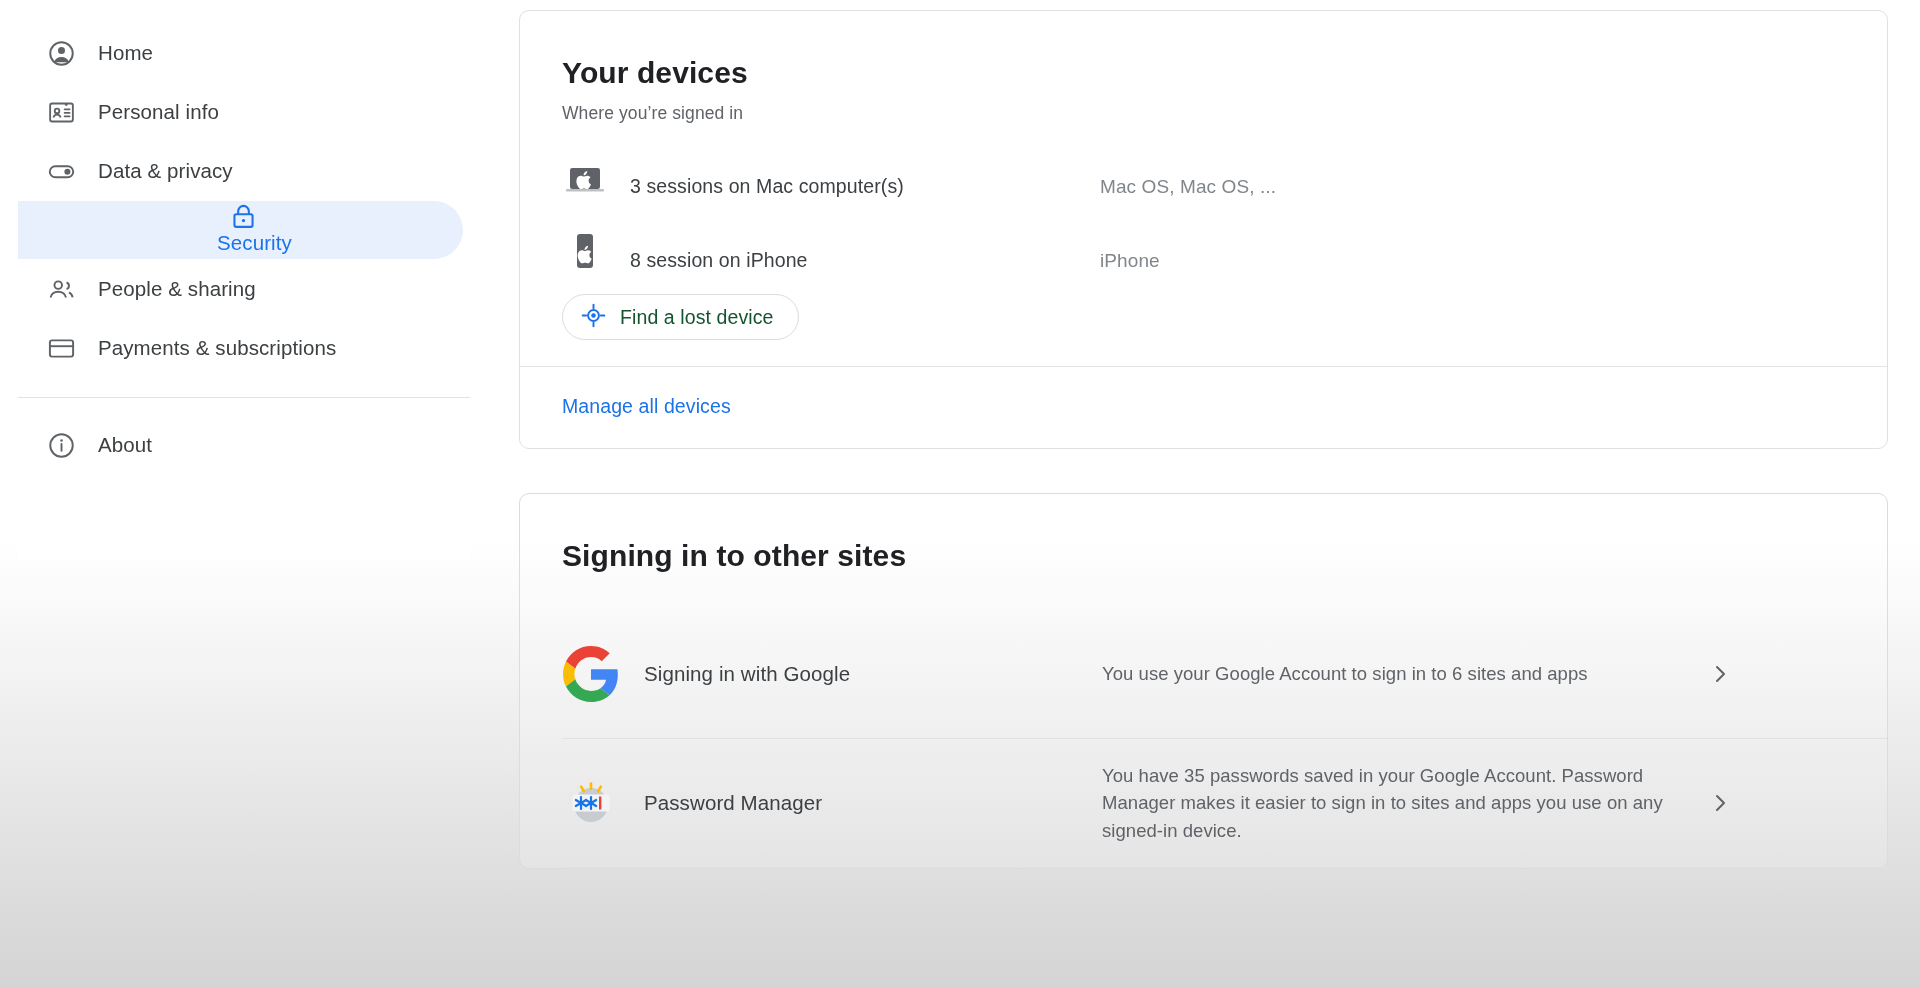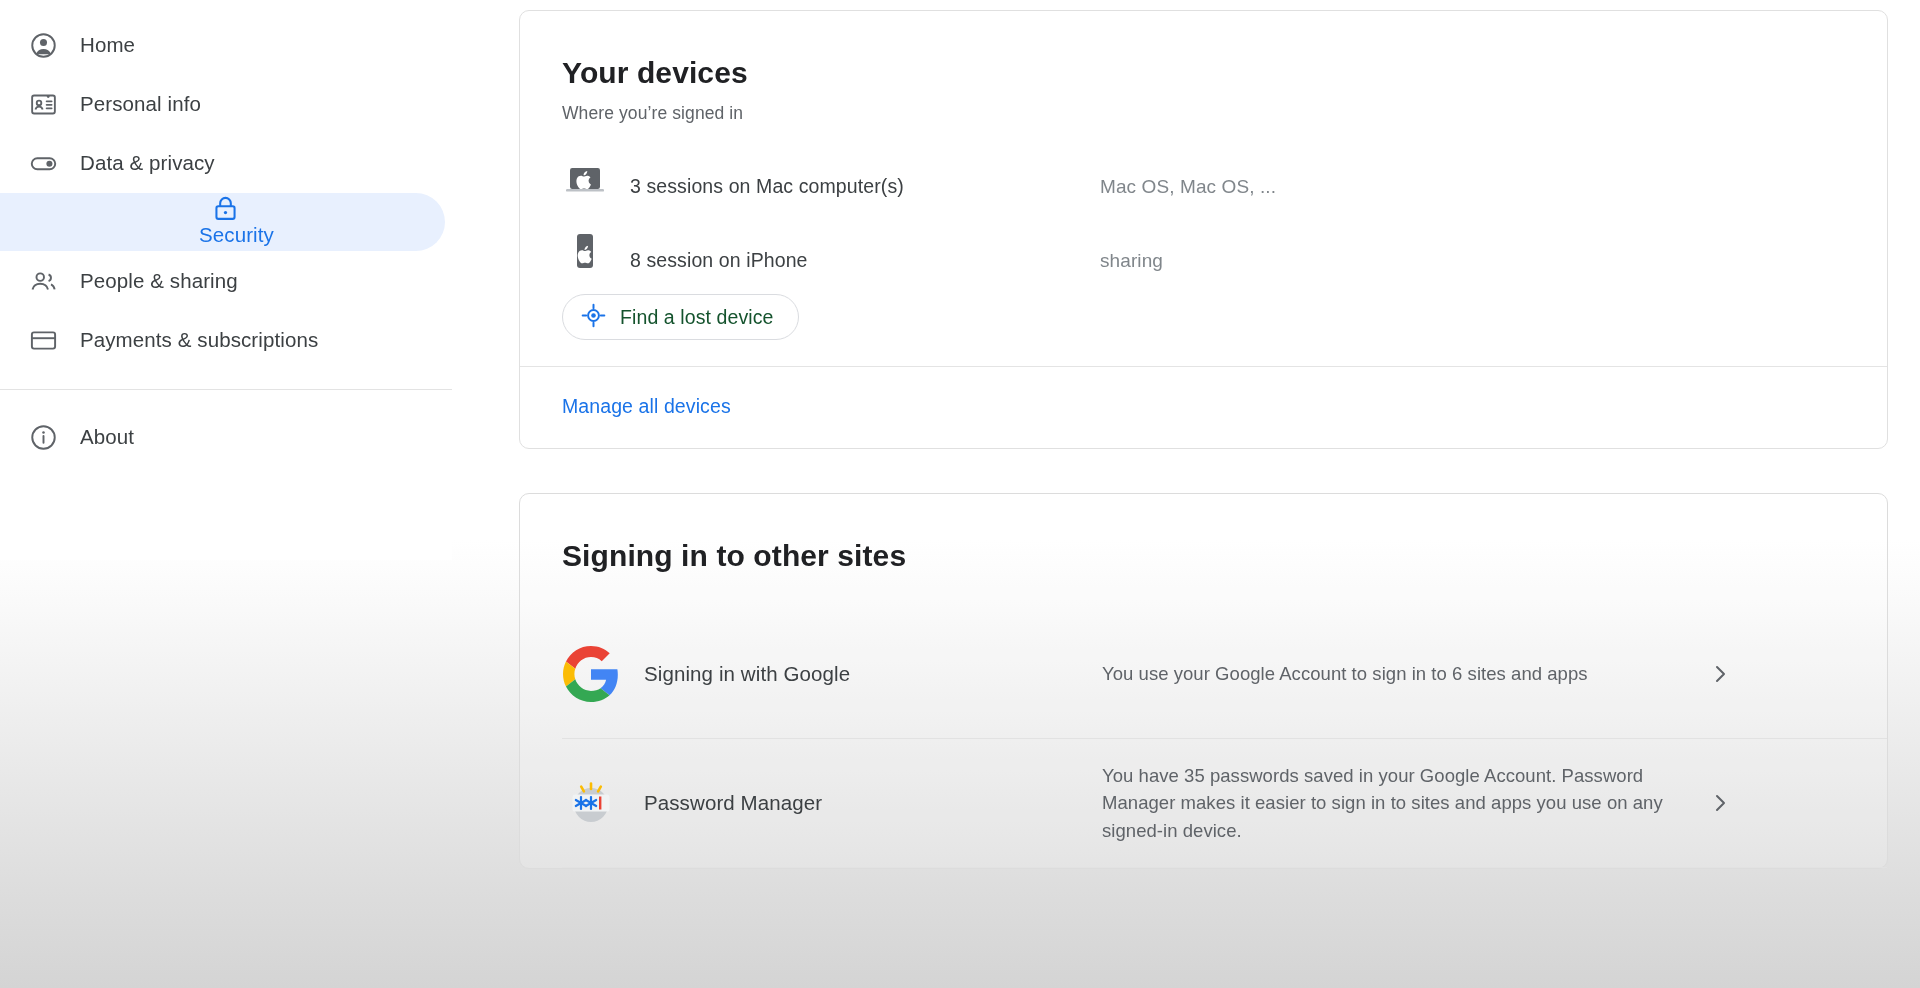--- a/index.html
+++ b/index.html
@@ -11,23 +11,23 @@
   }
   .page {
     position: relative;
     width: 1920px; height: 988px;
     background: linear-gradient(to bottom, #ffffff 0px, #ffffff 540px, #fafafa 600px, #f0f0f0 700px, #e6e6e6 800px, #dcdcdc 900px, #d4d4d4 988px);
   }
 
   
   .sidebar {
     position: absolute;
-    left: 0; top: 0;
+    left: 18px; top: 0;
     width: 452px; height: 988px;
-    padding-top: 16px;
+    padding-top: 24px;
     z-index: 5;
   }
   .sidebar::before {
     content: "";
     position: absolute; left: 0; top: 0;
     width: 452px; height: 560px;
     background: #fff;
     z-index: -1;
   }
   .nav-item {
@@ -302,21 +302,21 @@
       </div>
 
       <div class="device-row">
         <span class="device-icon">
           <svg width="42" height="42" viewBox="0 0 42 42">
             <rect x="13" y="4" width="16" height="34" rx="3" fill="#5f6368"></rect>
             <path d="M23.1 18.6c.62-.8 1.06-1.78.97-2.84-.88.04-1.95.62-2.57 1.38-.56.66-1.06 1.72-.93 2.74.99.08 1.98-.5 2.53-1.28zM24.1 20.3c-1.42-.09-2.62.8-3.3.8-.69 0-1.73-.77-2.84-.75-1.46.03-2.81.85-3.56 2.15-1.52 2.64-.39 6.54 1.09 8.68.72 1.05 1.58 2.22 2.72 2.18 1.08-.04 1.5-.7 2.81-.7s1.69.7 2.84.67c1.17-.02 1.92-1.06 2.63-2.11.83-1.21 1.17-2.38 1.18-2.44-.03-.01-2.27-.87-2.3-3.46-.02-2.17 1.77-3.2 1.85-3.26-1.01-1.48-2.58-1.65-3.12-1.69z" fill="#ffffff"></path>
           </svg>
         </span>
         <span class="device-name">8 session on iPhone</span>
-        <span class="device-os">sharing</span>
+        <span class="device-os">iPhone</span>
       </div>
 
       <div class="find-btn">
         <span>
           <svg width="25" height="25" viewBox="0 0 24 24" fill="none" stroke="#1a73e8" stroke-width="1.9">
             <circle cx="12" cy="12" r="5.2"></circle>
             <circle cx="12" cy="12" r="2.2" fill="#1a73e8" stroke="none"></circle>
             <path d="M12 1.6v3.4M12 19v3.4M1.6 12h3.4M19 12h3.4" stroke-linecap="round"></path>
           </svg>
         </span>

